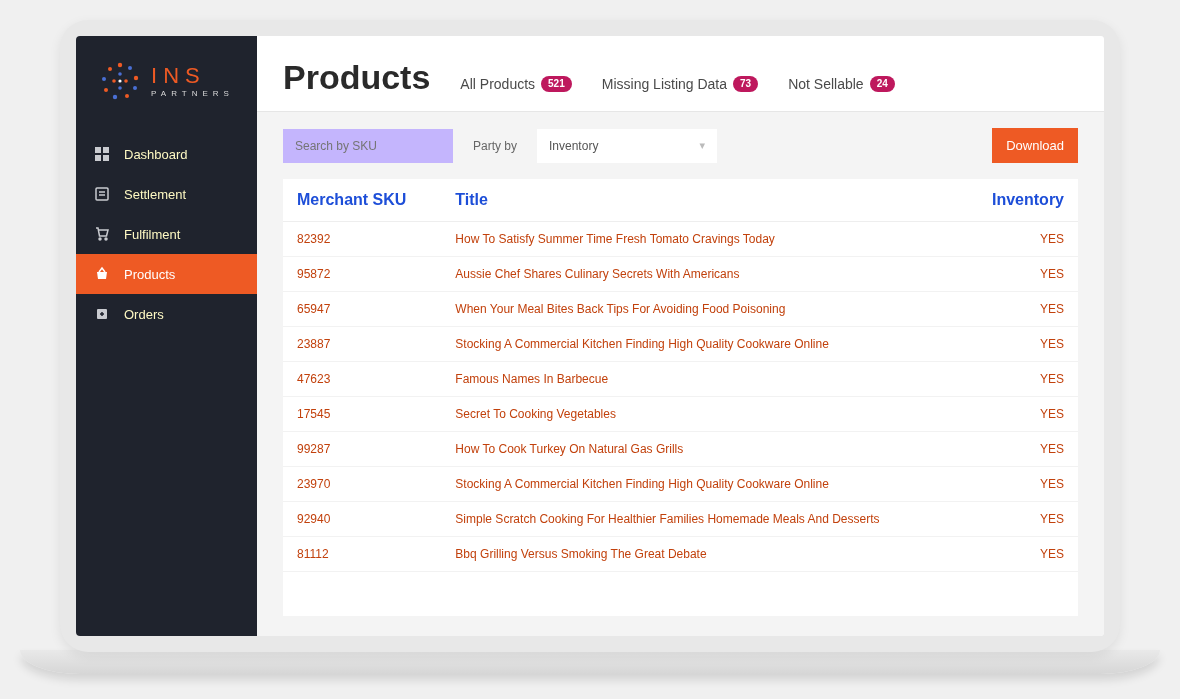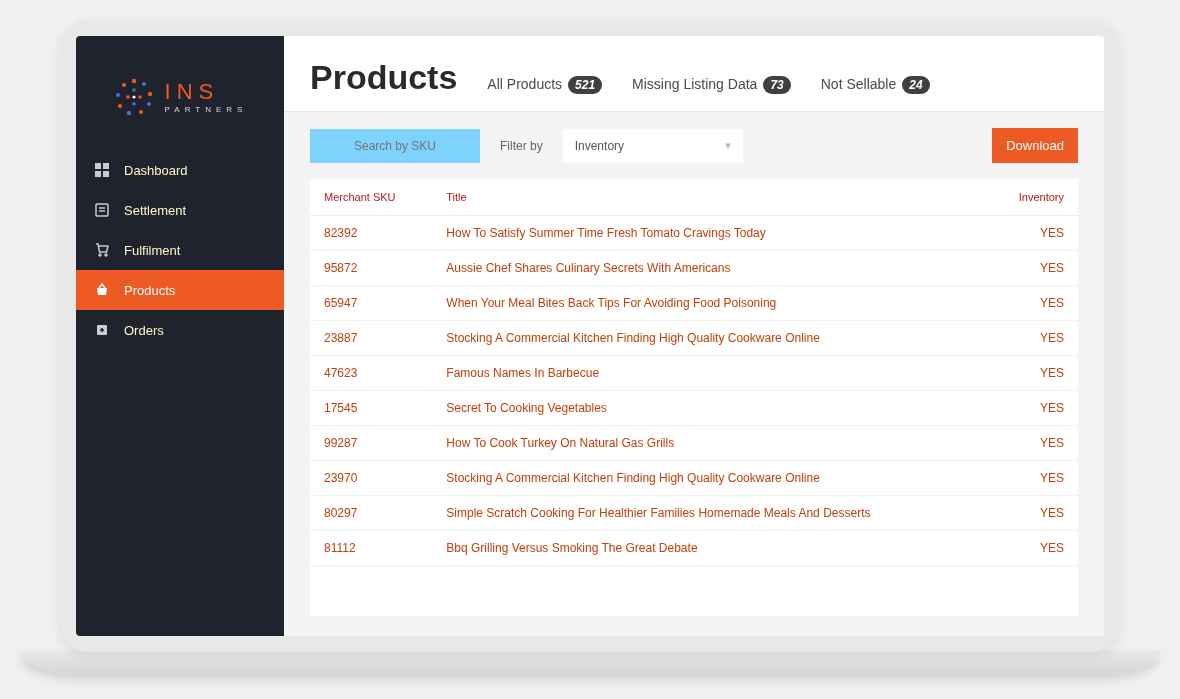--- a/index.html
+++ b/index.html
@@ -32,25 +32,25 @@
     width: 1140px;
     height: 24px;
     background: linear-gradient(#e9e9e9, #d6d6d6);
     border-radius: 0 0 60px 60px / 0 0 24px 24px;
     margin: 0 auto;
     margin-top: -2px;
     box-shadow: 0 6px 10px rgba(0,0,0,0.12);
   }
   
   .sidebar {
-    width: 208px;
+    width: 181px;
     background: #1f232d;
     display: flex;
     flex-direction: column;
-    padding-top: 30px;
+    padding-top: 14px;
   }
   .logo-block {
     display: flex;
     align-items: center;
     justify-content: center;
     padding: 10px 0 22px 0;
     gap: 10px;
   }
   .logo-dots {
     width: 42px; height: 42px; flex-shrink:0;
@@ -108,43 +108,41 @@
     color: #2a2a2a;
   }
   .tab {
     font-size: 14px;
     color: #4a4a4a;
     display: inline-flex;
     gap: 6px;
     cursor: pointer;
   }
   .badge {
-    background: #404040;
+    background: #be185d;
     color: #fff;
-    font-size: 12px;
+    font-size: 10px;
     padding: 2px 7px;
     border-radius: 9px;
     font-weight: 600;
-    font-style: italic;
   }
   .toolbar {
     display: flex;
     align-items: center;
     padding: 16px 26px;
     gap: 20px;
   }
   .search-input {
     width: 170px;
     height: 34px;
     border: none;
-    background: #7dd3fc;
+    background: #c4b5fd;
     padding: 0 12px;
     font-size: 12px;
     color: #555;
-    text-align: center;
   }
   .filter-label {
     font-size: 12px;
     color: #666;
   }
   .select {
     width: 180px;
     height: 34px;
     background: #fff;
     display: flex;
@@ -166,23 +164,23 @@
   }
   .table-wrap {
     margin: 0 26px 20px 26px;
     background: #fff;
     flex:1;
     overflow: hidden;
   }
   table { width: 100%; border-collapse: collapse; }
   th {
     text-align: left;
-    font-size: 11px;
-    font-weight: 400;
-    color: #b91c1c;
+    font-size: 16px;
+    font-weight: 700;
+    color: #1d4ed8;
     padding: 12px 14px;
     border-bottom: 1px solid #eee;
   }
   th:last-child, td:last-child { text-align: right; }
   td {
     font-size: 12px;
     color: #c2410c;
     padding: 10px 14px;
     border-bottom: 1px solid #f2f2f2;
   }
@@ -285,21 +283,21 @@
           <span class="badge">73</span>
         </span>
         <span class="tab">
           <span>Not Sellable</span>
           <span class="badge">24</span>
         </span>
       </div>
 
       <div class="toolbar">
         <input class="search-input" placeholder="Search by SKU" style="">
-        <span class="filter-label">Filter by</span>
+        <span class="filter-label">Party by</span>
         <div class="select">
           <span>Inventory</span>
           <span class="chev">▾</span>
         </div>
         <div class="spacer"></div>
         <button class="download-btn">Download</button>
       </div>
 
       <div class="table-wrap">
         <table>
@@ -345,21 +343,21 @@
                   <td>99287</td>
                   <td>How To Cook Turkey On Natural Gas Grills</td>
                   <td>YES</td>
                 </tr>
                 <tr>
                   <td>23970</td>
                   <td>Stocking A Commercial Kitchen Finding High Quality Cookware Online</td>
                   <td>YES</td>
                 </tr>
                 <tr>
-                  <td>80297</td>
+                  <td>92940</td>
                   <td>Simple Scratch Cooking For Healthier Families Homemade Meals And Desserts</td>
                   <td>YES</td>
                 </tr>
                 <tr>
                   <td>81112</td>
                   <td>Bbq Grilling Versus Smoking The Great Debate</td>
                   <td>YES</td>
                 </tr>
               </tbody>
         </table>

